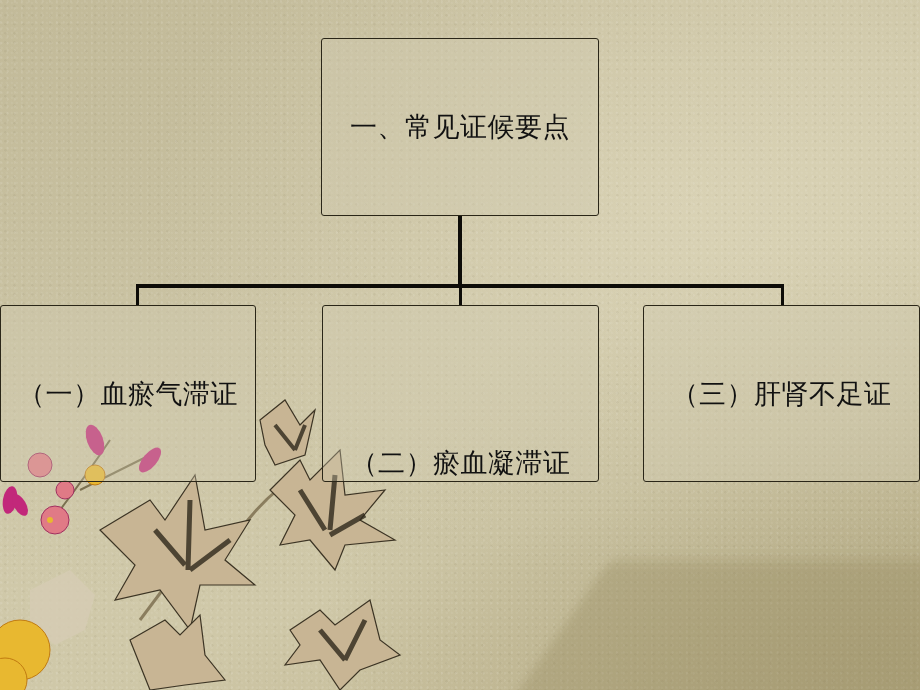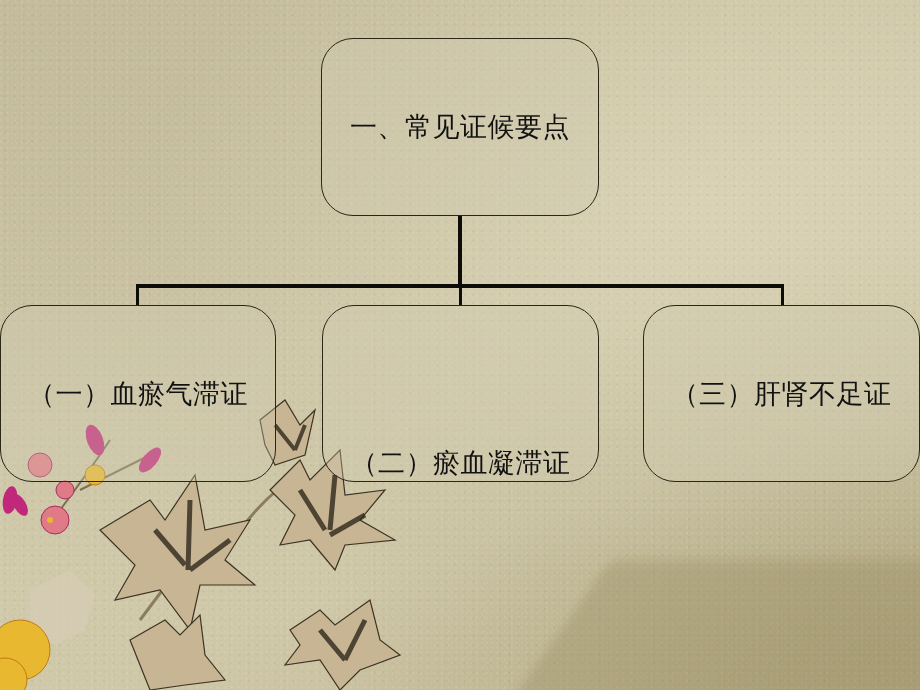--- a/index.html
+++ b/index.html
@@ -37,36 +37,36 @@
       position: absolute;
       left: 540px; top: 560px;
       width: 420px; height: 200px;
       background: rgba(150,138,95,0.35);
       transform: skewX(-35deg);
       filter: blur(6px);
     }
     .node {
       position: absolute;
       border: 1.5px solid #2a2618;
-      border-radius: 32px;
+      border-radius: 3px;
       background: rgba(210,203,178,0.35);
       display: flex;
       align-items: center;
       justify-content: center;
       box-sizing: border-box;
       z-index: 3;
     }
     .node-text {
       font-size: 27px;
       color: #111;
       letter-spacing: 0.5px;
       white-space: nowrap;
     }
     .root { left: 321px; top: 38px; width: 278px; height: 178px; }
-    .child1 { left: 0px; top: 305px; width: 276px; height: 177px; }
+    .child1 { left: 0px; top: 305px; width: 256px; height: 177px; }
     .child2 { left: 322px; top: 305px; width: 277px; height: 177px; align-items: flex-end; }
     .child3 { left: 643px; top: 305px; width: 277px; height: 177px; }
 
     .connector { position: absolute; background: #0d0c08; z-index: 2; }
     .c-vertical-main { left: 458px; top: 216px; width: 4px; height: 71px; }
     .c-horizontal { left: 136px; top: 284px; width: 648px; height: 4px; }
     .c-drop-1 { left: 136px; top: 284px; width: 3px; height: 21px; }
     .c-drop-2 { left: 459px; top: 284px; width: 3px; height: 21px; }
     .c-drop-3 { left: 781px; top: 284px; width: 3px; height: 21px; }
 

